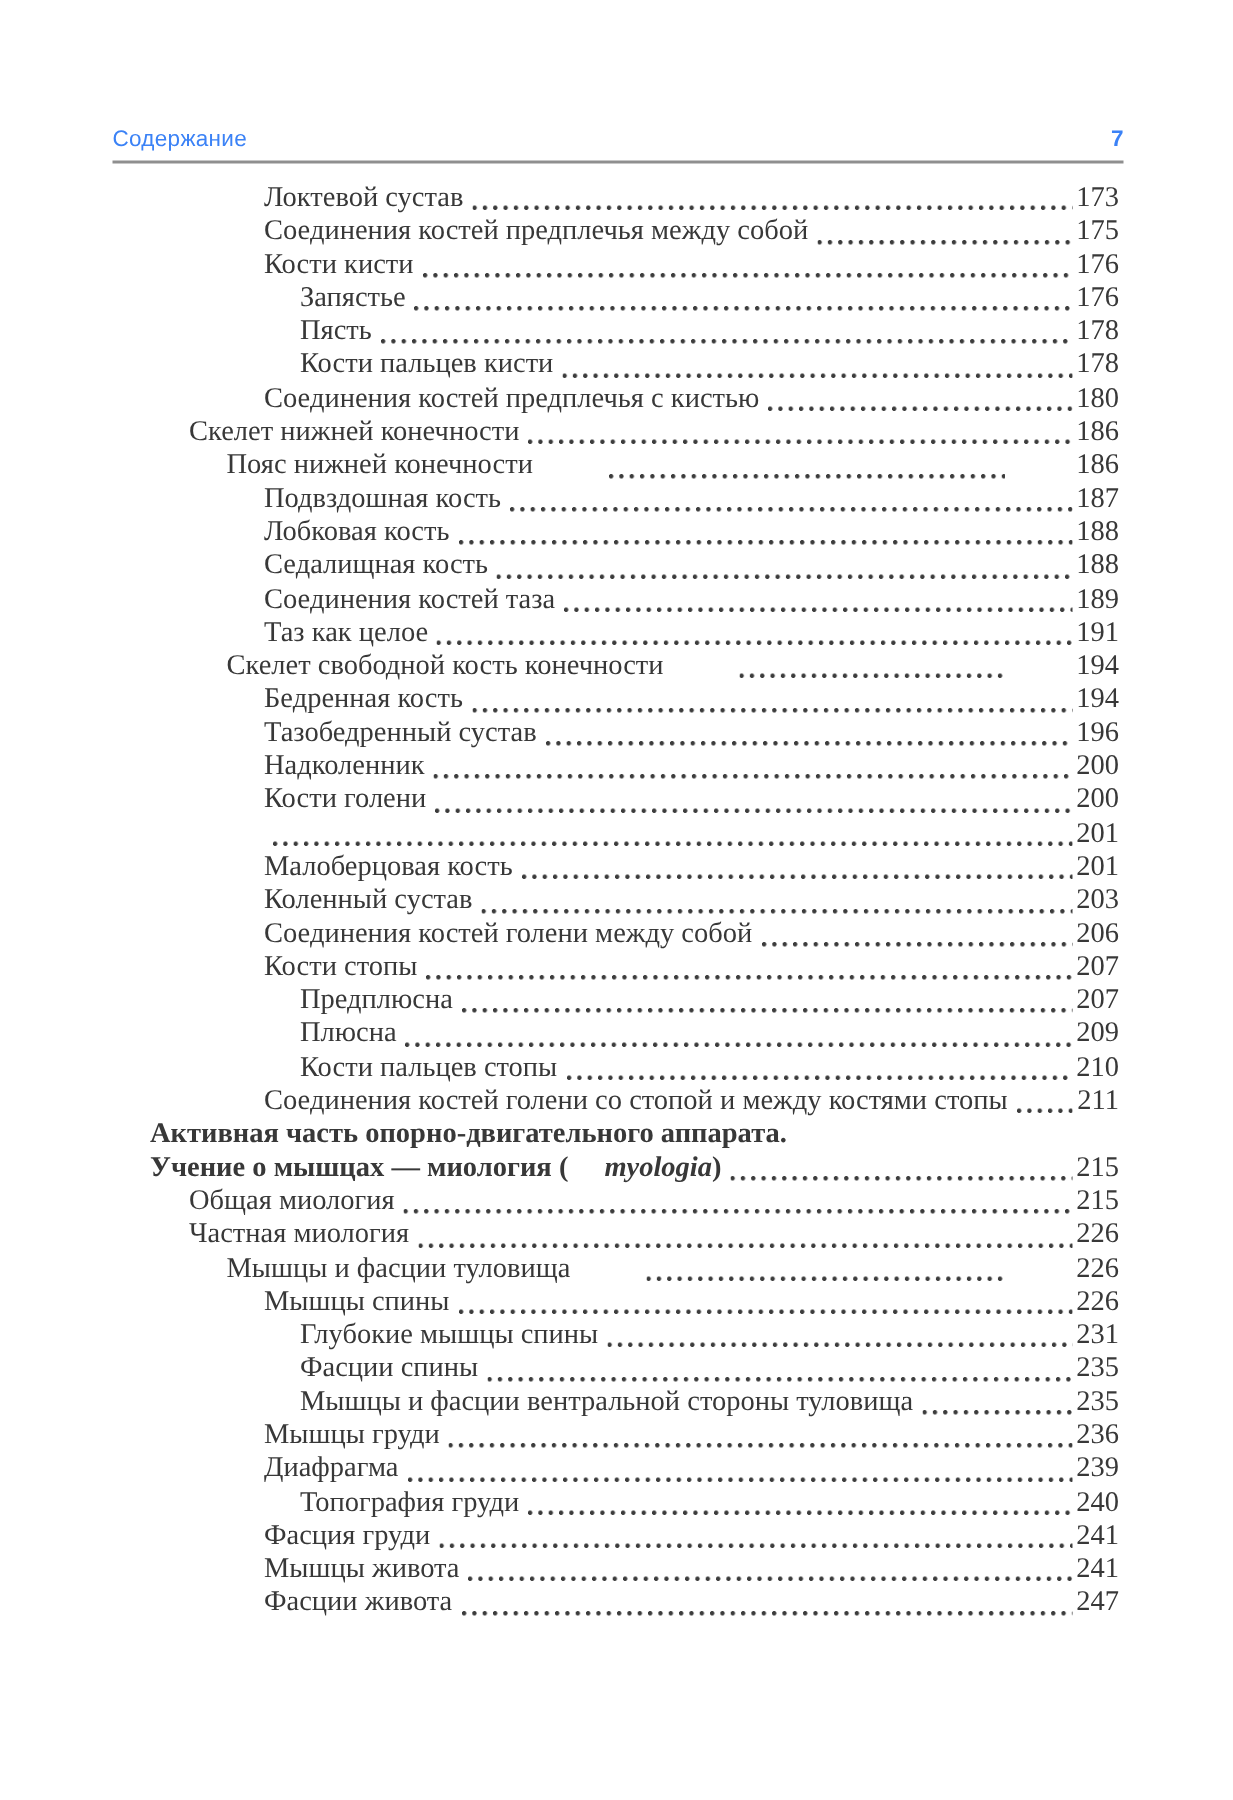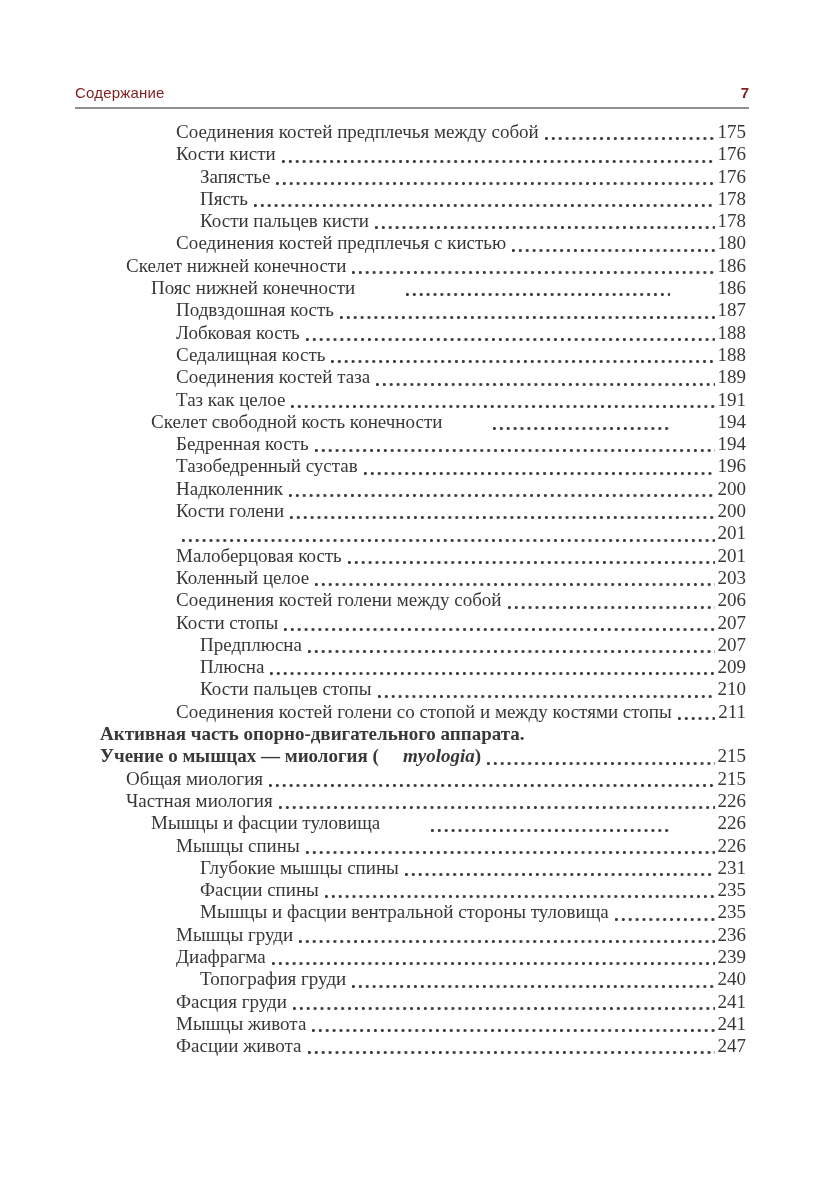--- a/index.html
+++ b/index.html
@@ -19,21 +19,21 @@
     position: absolute;
     left: 75px;
     top: 84px;
     width: 674px;
     display: flex;
     justify-content: space-between;
     align-items: baseline;
     border-bottom: 2px solid #8f8f8f;
     padding-bottom: 6px;
     font-family: "Liberation Sans", sans-serif;
-    color: #7f1d1d;
+    color: #3b82f6;
   }
   .header-title {
     font-size: 15px;
     letter-spacing: 0.2px;
   }
   .header-num {
     font-size: 15px;
     font-weight: bold;
   }
   .toc {
@@ -73,20 +73,25 @@
 </style>
 </head>
 <body>
 
 <div class="page">
   <div class="header">
     <span class="header-title">Содержание</span>
     <span class="header-num">7</span>
   </div>
   <div class="toc" id="toc">
+  <div class="row lvl-3">
+    <span class="label">Локтевой сустав</span>
+    <span class="leader"></span>
+    <span class="page-num">173</span>
+  </div>
 
   <div class="row lvl-3">
     <span class="label">Соединения костей предплечья между собой</span>
     <span class="leader"></span>
     <span class="page-num">175</span>
   </div>
 
   <div class="row lvl-3">
     <span class="label">Кости кисти</span>
     <span class="leader"></span>
@@ -194,21 +199,21 @@
     <span class="page-num">201</span>
   </div>
 
   <div class="row lvl-3">
     <span class="label">Малоберцовая кость</span>
     <span class="leader"></span>
     <span class="page-num">201</span>
   </div>
 
   <div class="row lvl-3">
-    <span class="label">Коленный целое</span>
+    <span class="label">Коленный сустав</span>
     <span class="leader"></span>
     <span class="page-num">203</span>
   </div>
 
   <div class="row lvl-3">
     <span class="label">Соединения костей голени между собой</span>
     <span class="leader"></span>
     <span class="page-num">206</span>
   </div>
 

